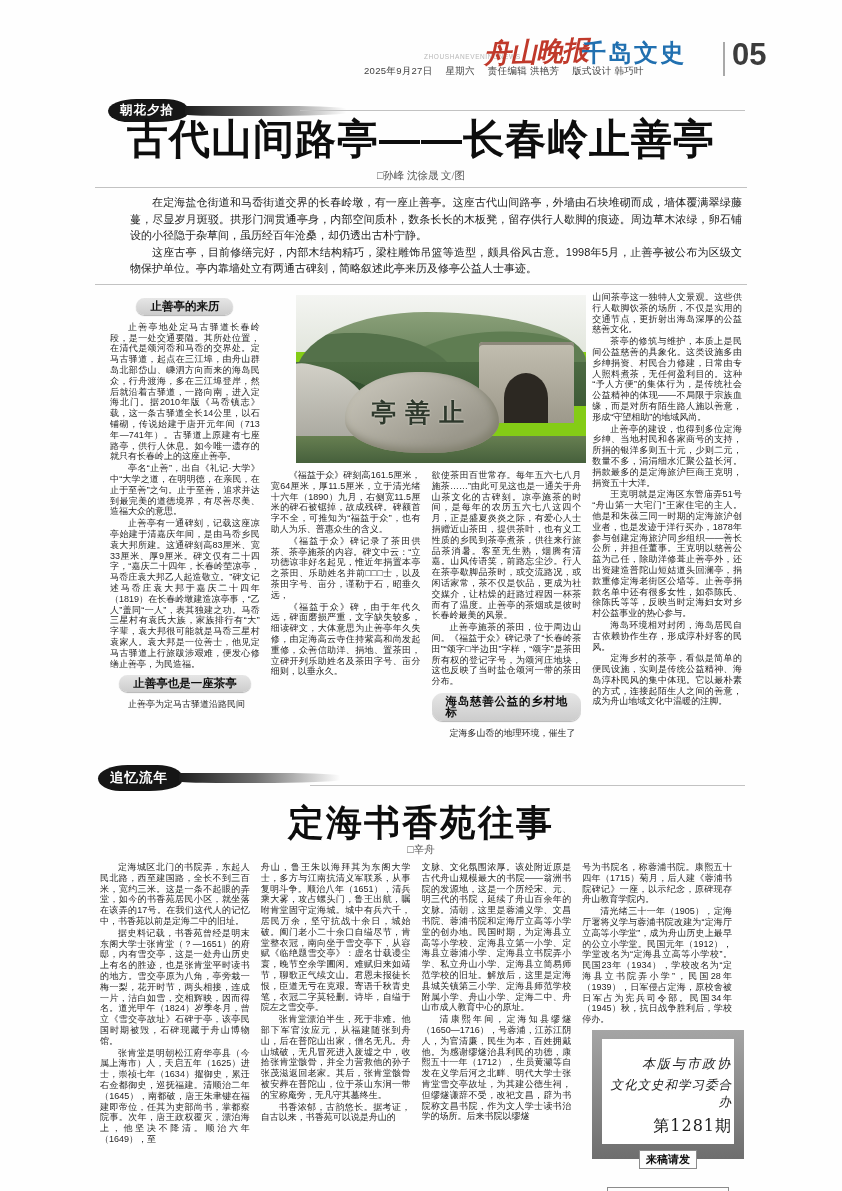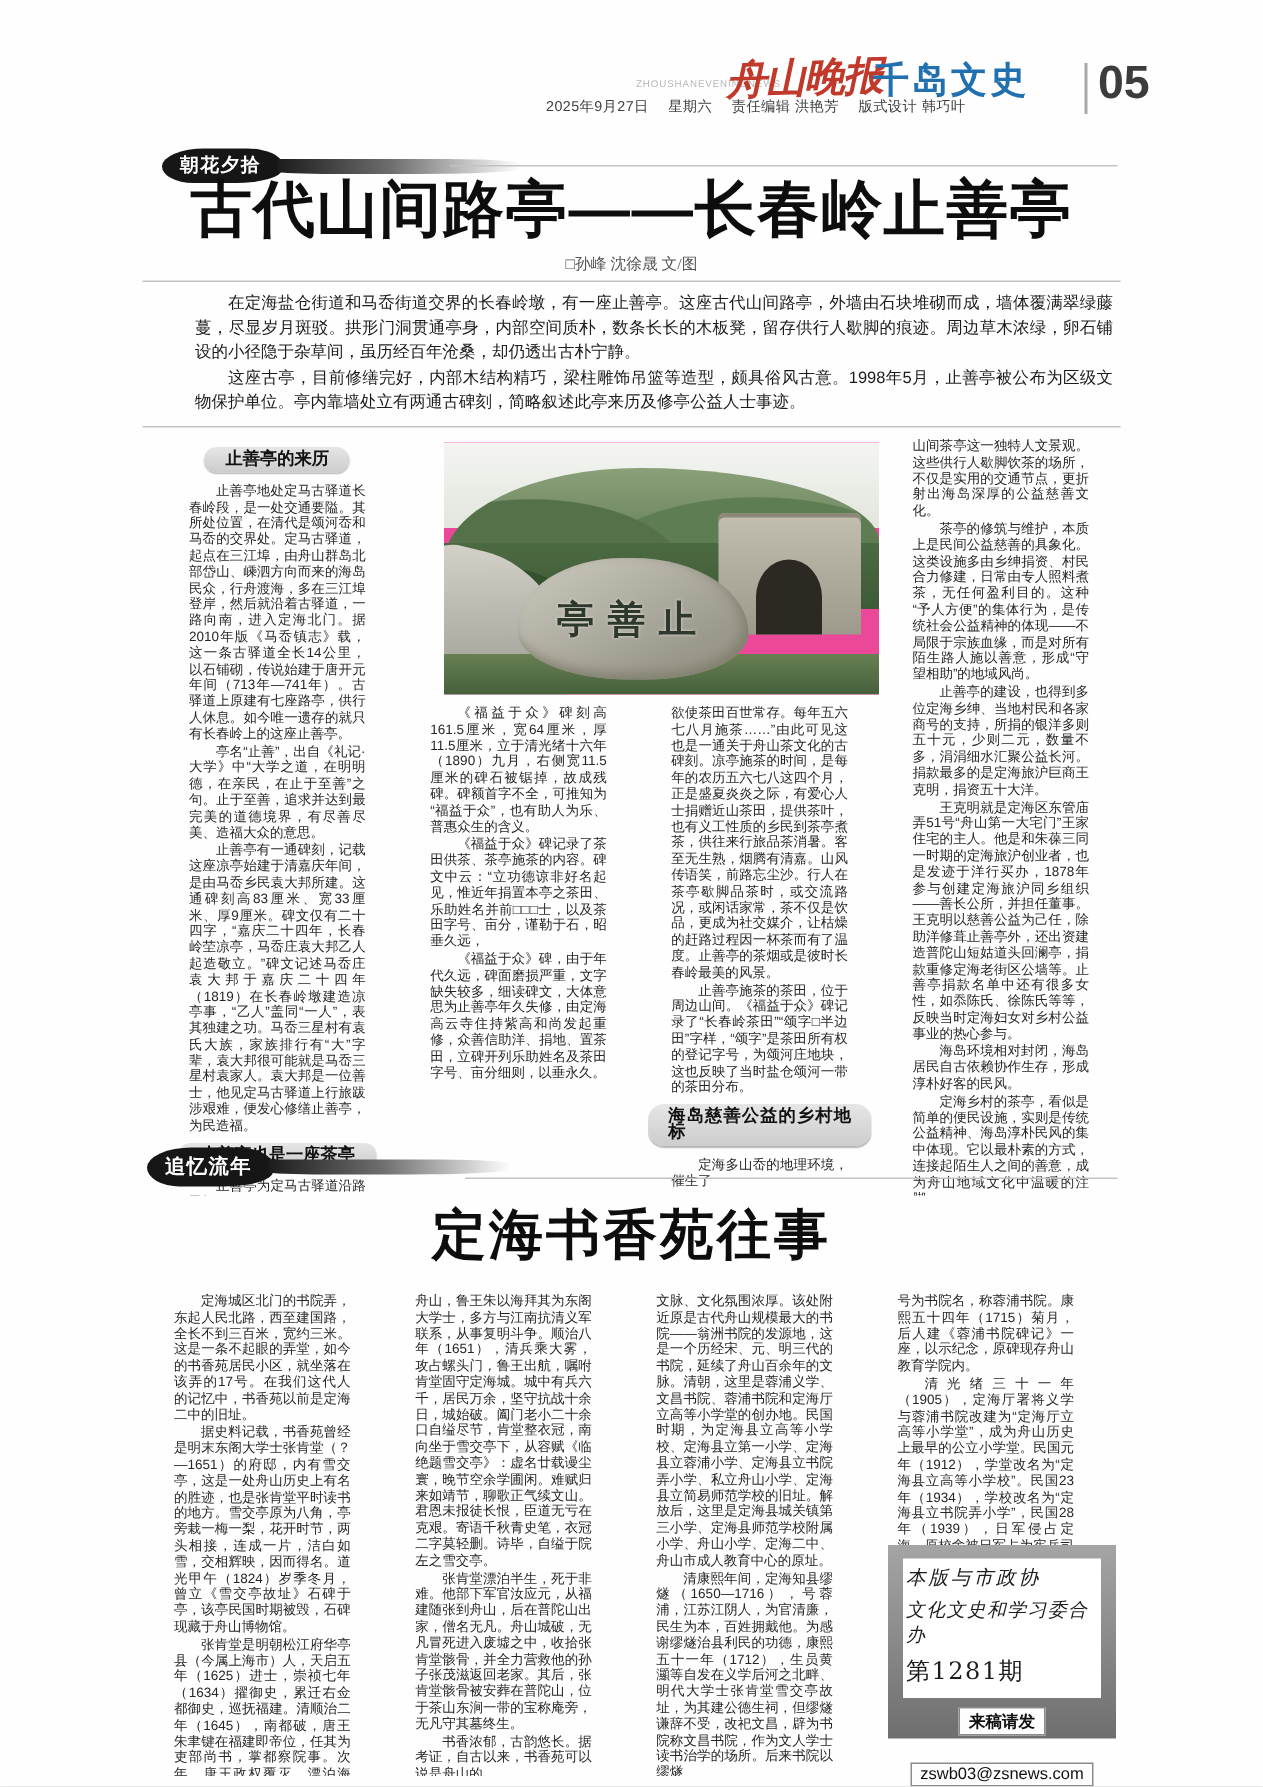--- a/index.html
+++ b/index.html
@@ -29,27 +29,27 @@
             font-size:41px;font-weight:900;color:#0d0d0d;letter-spacing:1px;}
   .byline{position:absolute;left:95px;width:652px;text-align:center;font-size:10.5px;color:#555;font-family:Liberation Serif, serif;}
   .a1-byline{top:169px;}
   .intro{position:absolute;left:130px;top:194px;width:612px;font-size:11px;line-height:16.5px;
          text-align:justify;color:#1b1b1b;}
   .intro p{margin:0;text-indent:2em;}
   .cols{position:absolute;display:flex;gap:11px;}
   .a1-cols{left:110px;top:292px;width:632px;height:505px;}
   .a2-cols{left:100px;top:862px;width:632px;height:322px;}
   .col{flex:1 1 0;overflow:hidden;font-size:9px;line-height:10.8px;text-align:justify;color:#262626;}
-  .col p{margin:0 16px 1px;text-indent:2em;}
+  .col p{margin:0 0 1px;text-indent:2em;}
   .col p.cont{text-indent:0;}
   .pad-photo{padding-top:178px;}
   .pill{width:fit-content;margin:6px auto 7px;padding:3px 14px;background:linear-gradient(#e6e6e6,#cccccc);
         border-radius:11px;font-size:11.5px;font-weight:700;color:#111;text-indent:0;box-shadow:0 1px 1px #b5b5b5;}
   
-  .photo{position:absolute;left:186px;top:3px;width:290px;height:168px;background:#ec4899;overflow:hidden;}
+  .photo{position:absolute;left:186px;top:3px;width:290px;height:168px;background:#84cc16;overflow:hidden;}
   .ph-sky{position:absolute;left:0;top:0;width:100%;height:34%;background:linear-gradient(#f4f5f2,#e2e6dd);}
   .ph-hills{position:absolute;left:0;top:10%;width:100%;height:42%;
      background:radial-gradient(60% 120% at 20% 100%,#54714a 0 58%,rgba(0,0,0,0) 59%),
                 radial-gradient(70% 130% at 72% 100%,#5f7d52 0 55%,rgba(0,0,0,0) 56%),
                 linear-gradient(#8aa079,#5c7750);border-radius:45% 55% 0 0/90% 70% 0 0;}
   .ph-trees{position:absolute;left:0;top:40%;width:100%;height:26%;
      background:radial-gradient(25% 90% at 12% 100%,#33502f 0 70%,rgba(0,0,0,0) 71%),
                 radial-gradient(30% 100% at 45% 100%,#3f5c38 0 65%,rgba(0,0,0,0) 66%),
                 linear-gradient(#4c6a42,#3e5a37);}
   .ph-path{position:absolute;left:-6%;bottom:-4%;width:34%;height:60%;
@@ -65,21 +65,21 @@
      display:flex;align-items:center;justify-content:center;}
   .ph-rock span{font-family:"DejaVu Serif","Liberation Serif",serif;font-weight:bold;font-size:25px;
      letter-spacing:9px;color:#2e382c;text-shadow:0 0 2px #e8e6da;}
   
   .a2-title{position:absolute;left:95px;top:799px;width:652px;text-align:center;
             font-size:36px;font-weight:900;color:#0d0d0d;letter-spacing:2px;}
   .a2-byline{top:843px;}
   
   .panel{position:absolute;left:592px;top:1030px;width:152px;height:128px;
          background:linear-gradient(#a5a5a5,#6e6e6e);padding-top:1px;}
-  .panel-inner{margin:8px 10px 6px;background:#fff;text-align:left;padding:4px 2px 7px;
+  .panel-inner{margin:8px 10px 6px;background:#fff;text-align:right;padding:16px 2px 7px;
          font-family:"DejaVu Serif","Liberation Serif",serif;color:#1c1c1c;}
   .panel-inner .l1{font-size:13px;letter-spacing:2px;font-style:italic;}
   .panel-inner .l2{font-size:12.5px;letter-spacing:1px;font-style:italic;margin-top:4px;}
   .panel-inner .l3{font-size:16px;margin-top:5px;letter-spacing:1px;}
   .chip{width:fit-content;margin:0 auto;background:#fdfdfd;border:1px solid #8b8b8b;
         padding:1px 6px;font-size:11px;color:#111;}
   .chip.first{font-weight:700;margin-bottom:18px;}
 </style>
 </head>
 <body>
@@ -156,20 +156,21 @@
       </div>
     </div>
   </div>
 
   <div class="brush" style="left:98px;top:765px;height:26px;line-height:26px;font-size:13.5px;">
     <span>追忆流年</span>
   </div>
   <div class="hairline" style="left:310px;top:785px;width:435px;"></div>
 
   <div class="a2-title">定海书香苑往事</div>
+  <div class="byline a2-byline">□辛舟</div>
 
   <div class="cols a2-cols">
     <div class="col">
       <p>定海城区北门的书院弄，东起人民北路，西至建国路，全长不到三百米，宽约三米。这是一条不起眼的弄堂，如今的书香苑居民小区，就坐落在该弄的17号。在我们这代人的记忆中，书香苑以前是定海二中的旧址。</p>
       <p>据史料记载，书香苑曾经是明末东阁大学士张肯堂（？—1651）的府邸，内有雪交亭，这是一处舟山历史上有名的胜迹，也是张肯堂平时读书的地方。雪交亭原为八角，亭旁栽一梅一梨，花开时节，两头相接，连成一片，洁白如雪，交相辉映，因而得名。道光甲午（1824）岁季冬月，曾立《雪交亭故址》石碑于亭，该亭民国时期被毁，石碑现藏于舟山博物馆。</p>
       <p>张肯堂是明朝松江府华亭县（今属上海市）人，天启五年（1625）进士，崇祯七年（1634）擢御史，累迁右佥都御史，巡抚福建。清顺治二年（1645），南都破，唐王朱聿键在福建即帝位，任其为吏部尚书，掌都察院事。次年，唐王政权覆灭，漂泊海上，他坚决不降清。顺治六年（1649），至</p>
     </div>
     <div class="col">
       <p class="cont">舟山，鲁王朱以海拜其为东阁大学士，多方与江南抗清义军联系，从事复明斗争。顺治八年（1651），清兵乘大雾，攻占螺头门，鲁王出航，嘱咐肯堂固守定海城。城中有兵六千，居民万余，坚守抗战十余日，城始破。阖门老小二十余口自缢尽节，肯堂整衣冠，南向坐于雪交亭下，从容赋《临绝题雪交亭》：虚名廿载谩尘寰，晚节空余学圃闲。难赋归来如靖节，聊歌正气续文山。君恩未报徒长恨，臣道无亏在克艰。寄语千秋青史笔，衣冠二字莫轻删。诗毕，自缢于院左之雪交亭。</p>
       <p>张肯堂漂泊半生，死于非难。他部下军官汝应元，从福建随张到舟山，后在普陀山出家，僧名无凡。舟山城破，无凡冒死进入废墟之中，收拾张肯堂骸骨，并全力营救他的孙子张茂滋返回老家。其后，张肯堂骸骨被安葬在普陀山，位于茶山东涧一带的宝称庵旁，无凡守其墓终生。</p>

